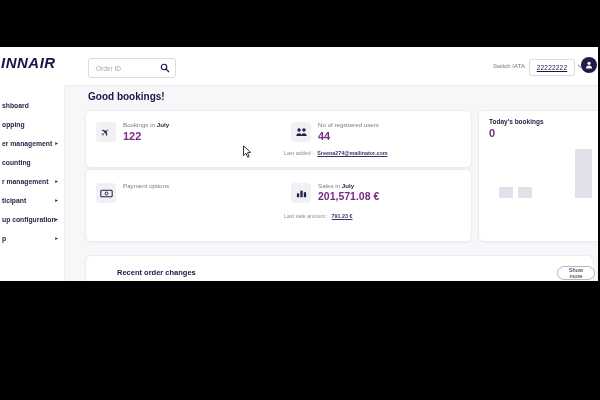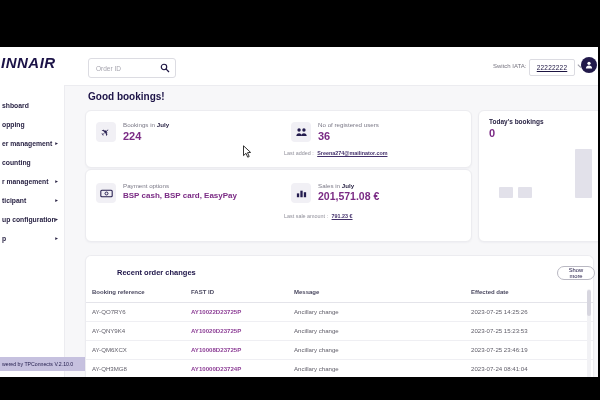--- a/index.html
+++ b/index.html
@@ -1,18 +1,18 @@
 <!DOCTYPE html>
 <html><head>
 <meta charset="utf-8">
 <style>
   html,body{margin:0;padding:0;background:#000;}
   .stage{position:relative;width:600px;height:400px;background:#000;overflow:hidden;
          font-family:"Liberation Sans",sans-serif;-webkit-font-smoothing:antialiased;}
-  .app{position:absolute;left:0;top:47px;width:598px;height:330px;background:#f7f7f9;overflow:hidden;}
+  .app{position:absolute;left:0;top:47px;width:598px;height:234px;background:#f7f7f9;overflow:hidden;}
 
   
   .header{position:absolute;left:0;top:0;width:598px;height:38px;background:#fff;border-bottom:1px solid #ececf0;}
   .logo{position:absolute;left:1px;top:7px;font-size:15px;font-weight:bold;font-style:italic;
         letter-spacing:.5px;color:#1c1347;}
   .search{position:absolute;left:88px;top:11px;width:86px;height:18px;background:#fff;
           border:1px solid #dcdce2;border-radius:3px;}
   .search input{position:absolute;left:5px;top:1px;width:62px;height:14px;border:0;outline:0;
           font-size:6.5px;color:#3a384a;font-family:"Liberation Sans",sans-serif;background:transparent;}
   .search input::placeholder{color:#a5a4ae;}
@@ -144,47 +144,46 @@
 
     <div class="greeting">Good bookings!</div>
 
     <div class="card stats-top">
       <div class="icon-tile" style="left:10px;top:11px;">
         <span style="font-size:11px;color:#241c4e;transform:rotate(-40deg);line-height:1;">✈</span>
       </div>
       <div class="t-label" style="left:37px;top:10px;">
         <span>Bookings in </span><b>July</b>
       </div>
-      <div class="t-value" style="left:37px;top:19px;font-size:11px;">224</div>
+      <div class="t-value" style="left:37px;top:19px;font-size:11px;">122</div>
 
       <div class="icon-tile" style="left:205px;top:11px;">
         <svg width="13" height="10" viewBox="0 0 16 12">
           <circle cx="5" cy="3.6" r="2.1" fill="#241c4e"></circle>
           <circle cx="11" cy="3.6" r="2.1" fill="#241c4e"></circle>
           <path d="M1.6 11c0-2.4 1.5-3.6 3.4-3.6S8.4 8.6 8.4 11z" fill="#241c4e"></path>
           <path d="M7.6 11c0-2.4 1.5-3.6 3.4-3.6s3.4 1.2 3.4 3.6z" fill="#241c4e"></path>
         </svg>
       </div>
       <div class="t-label" style="left:232px;top:10px;">No of registered users</div>
-      <div class="t-value" style="left:232px;top:19px;font-size:11px;">36</div>
+      <div class="t-value" style="left:232px;top:19px;font-size:11px;">44</div>
       <div class="t-sub" style="left:198px;top:39px;">
         <span>Last added :</span>
         <span class="sv">Sreena274@mailinator.com</span>
       </div>
     </div>
 
     <div class="card stats-bottom">
       <div class="icon-tile" style="left:10px;top:13px;">
         <svg width="13" height="9" viewBox="0 0 16 11">
           <rect x="1" y="1.5" width="14" height="8" rx="1.2" fill="none" stroke="#241c4e" stroke-width="1.3"></rect>
           <circle cx="8" cy="5.5" r="1.8" fill="none" stroke="#241c4e" stroke-width="1.2"></circle>
         </svg>
       </div>
       <div class="t-label" style="left:37px;top:12px;">Payment options</div>
-      <div class="t-value" style="left:37px;top:21px;font-size:8px;">BSP cash, BSP card, EasyPay</div>
 
       <div class="icon-tile" style="left:205px;top:13px;">
         <svg width="11" height="10" viewBox="0 0 14 13">
           <rect x="1" y="7" width="3" height="5" fill="#241c4e"></rect>
           <rect x="5.5" y="3.5" width="3" height="8.5" fill="#241c4e"></rect>
           <rect x="10" y="5.5" width="3" height="6.5" fill="#241c4e"></rect>
         </svg>
       </div>
       <div class="t-label" style="left:232px;top:12px;">
         <span>Sales in </span><b>July</b>

